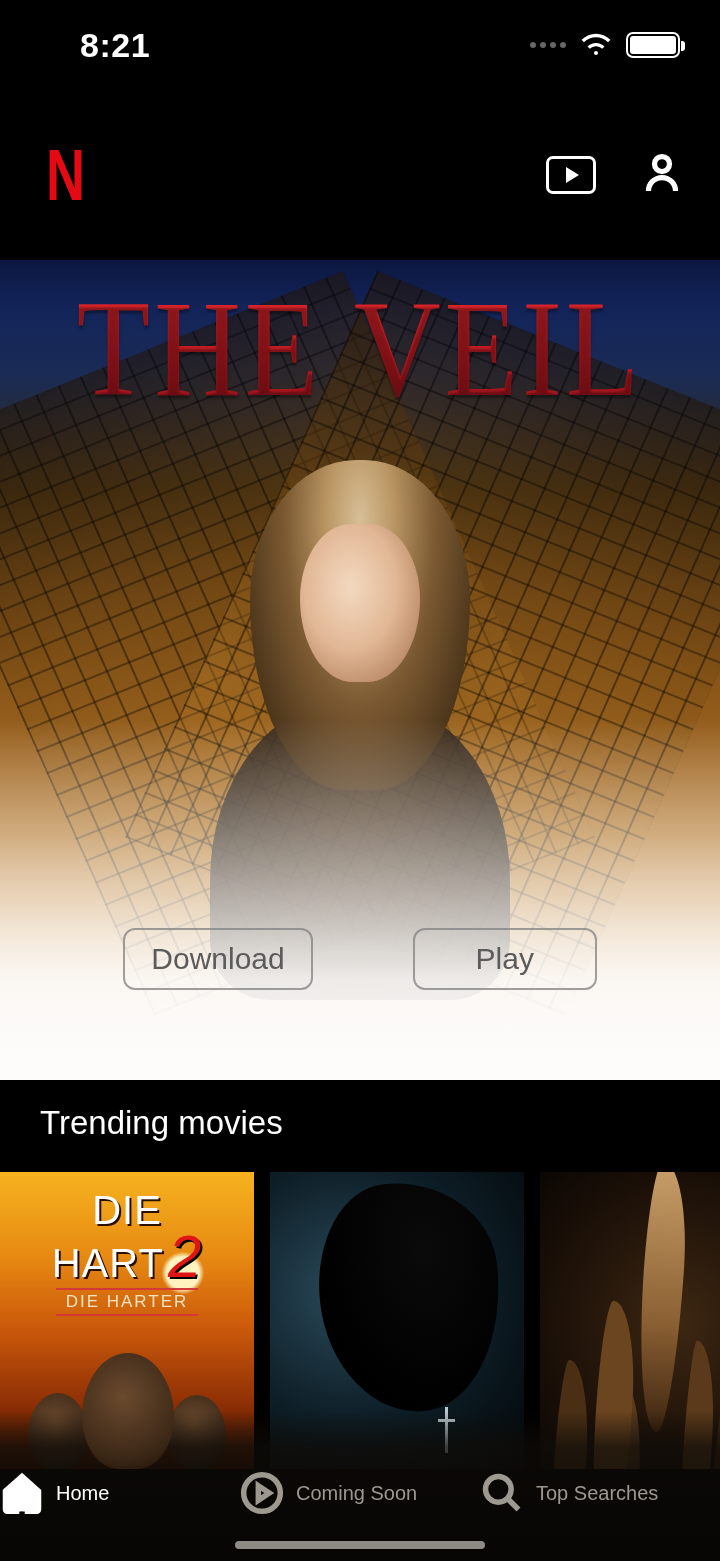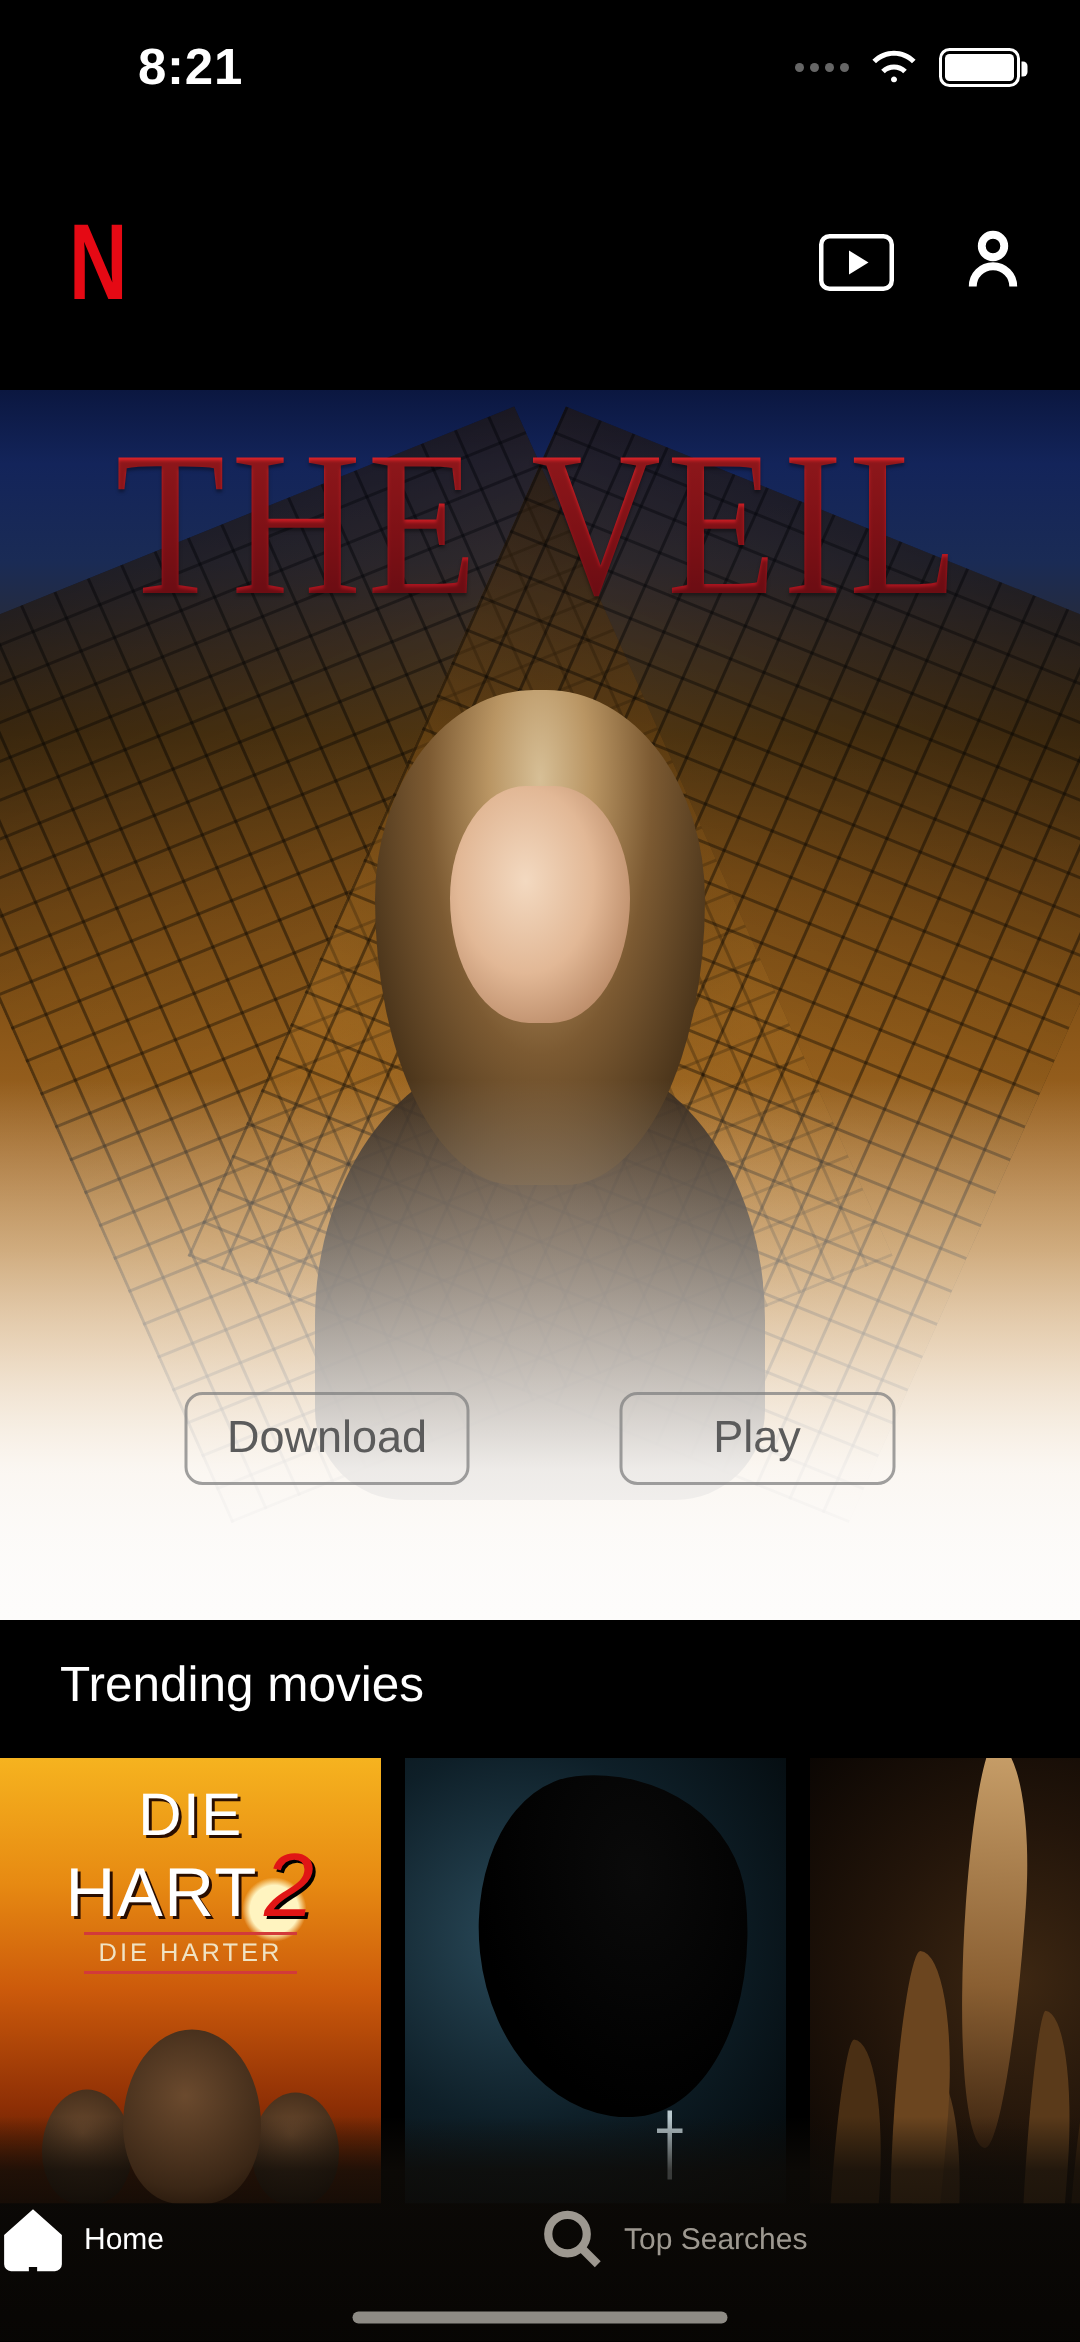--- a/index.html
+++ b/index.html
@@ -18,21 +18,20 @@
     height: 90px;
     display: flex;
     align-items: center;
     justify-content: space-between;
     padding: 0 40px 0 80px;
   }
   .status-time {
     font-size: 34px;
     font-weight: 600;
     letter-spacing: 0.5px;
-    margin-left: 12px;
   }
   .status-right {
     display: flex;
     align-items: center;
     gap: 14px;
   }
   .status-dots {
     display: flex;
     gap: 4px;
   }
@@ -274,21 +273,21 @@
   .poster-0 .logo-stack {
     position: absolute;
     top: 20px; left: 16px; right: 16px;
     font-family: Impact, "Arial Black", sans-serif;
     text-align: center;
     line-height: 0.92;
     letter-spacing: 1px;
   }
   .poster-0 .logo-stack .line1 { font-size: 40px; color: #fff; text-shadow: 2px 2px 0 #2a0e00; }
   .poster-0 .logo-stack .line2wrap { display: flex; justify-content: center; align-items: baseline; gap: 4px; }
-  .poster-0 .logo-stack .line2 { font-size: 46px; color: #fff; text-shadow: 2px 2px 0 #2a0e00; }
+  .poster-0 .logo-stack .line2 { font-size: 40px; color: #fff; text-shadow: 2px 2px 0 #2a0e00; }
   .poster-0 .logo-stack .num2  { font-size: 60px; color: #e01515; text-shadow: 2px 2px 0 #000; font-style: italic; }
   .poster-0 .logo-stack .sub   { border-top: 2px solid #d23a3a; border-bottom: 2px solid #d23a3a; display: inline-block; padding: 4px 10px; font-size: 17px; color: #f0e3c3; letter-spacing: 2px; margin-top: 4px; }
   .poster-0 .heads {
     position: absolute;
     bottom: 0; left: 0; right: 0;
     height: 120px;
     display: flex;
     justify-content: center;
     align-items: flex-end;
   }
@@ -468,20 +467,29 @@
       <svg class="home-fill" viewBox="0 0 24 24">
           <path d="M3 11 12 3l9 8v10a1 1 0 0 1-1 1h-5v-7h-6v7H4a1 1 0 0 1-1-1V11z" fill="#fff" stroke="#fff"></path>
           <path class="door" d="M10 22v-7h4v7" fill="#000" stroke="#000"></path>
         </svg>
     </div>
     <div class="nav-label">Home</div>
   </div>
   <div class="nav-item">
     <div class="icon">
       <svg viewBox="0 0 24 24">
+          <circle cx="12" cy="12" r="10"></circle>
+          <path d="M10 8l6 4-6 4V8z"></path>
+        </svg>
+    </div>
+    <div class="nav-label">Coming Soon</div>
+  </div>
+  <div class="nav-item">
+    <div class="icon">
+      <svg viewBox="0 0 24 24">
           <circle cx="10" cy="10" r="7"></circle>
           <path d="M21 21l-6-6"></path>
         </svg>
     </div>
     <div class="nav-label">Top Searches</div>
   </div>
   <div class="home-indicator"></div>
 </div>
 
 </body></html>

